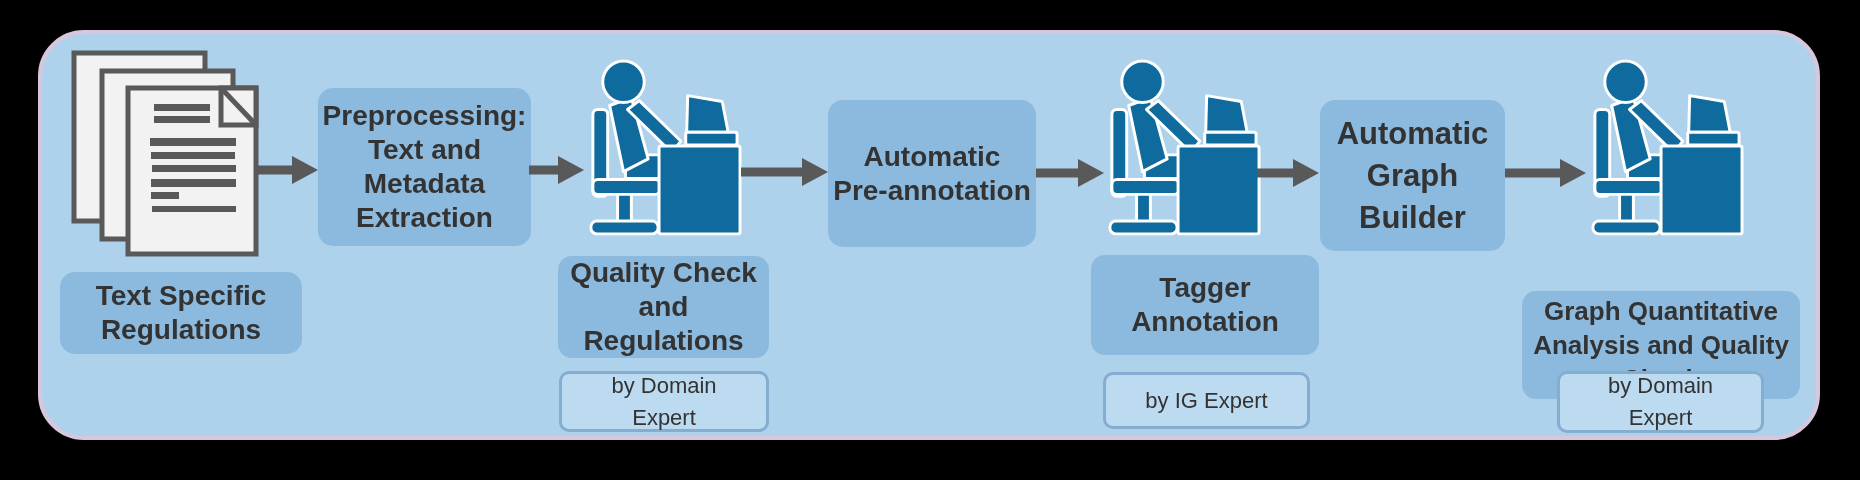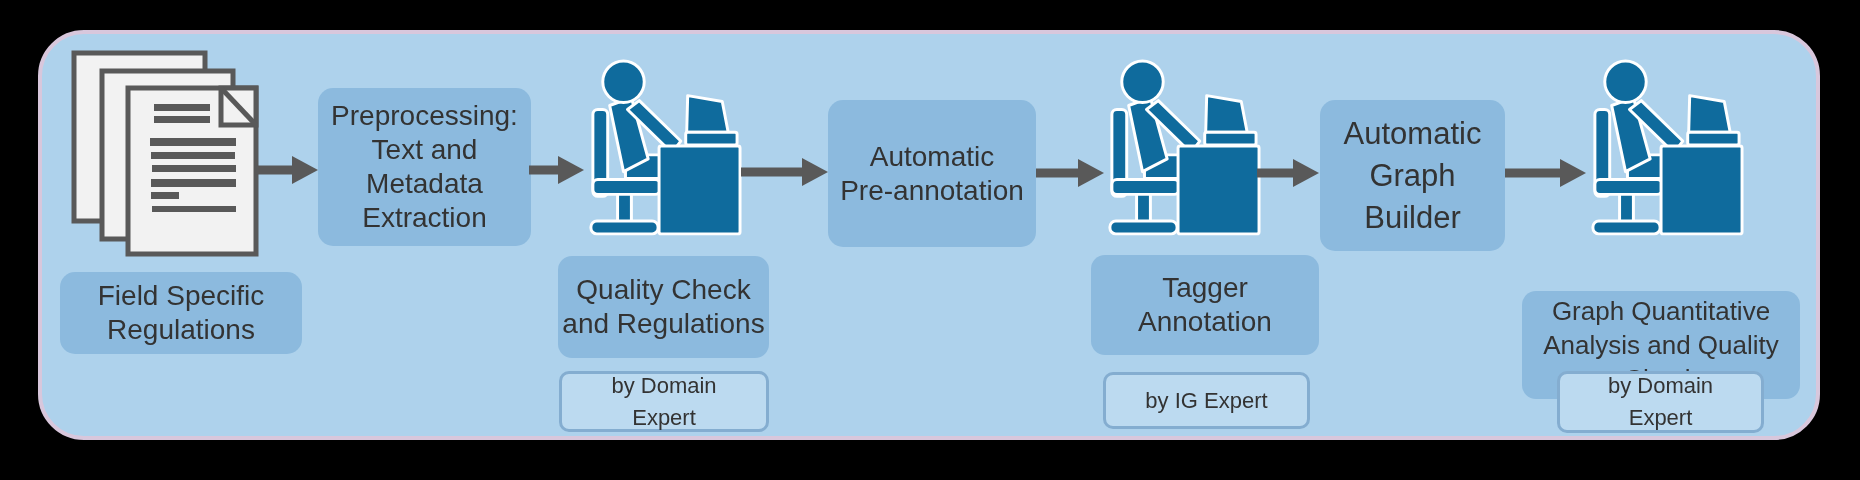--- a/index.html
+++ b/index.html
@@ -22,21 +22,21 @@
     position:absolute;
     display:flex;align-items:center;justify-content:center;
     text-align:center;
     color:#333333;
     white-space:pre-line;
     box-sizing:border-box;
   }
   .med{
     background:#8cbade;
     border-radius:15px;
-    font-size:28px;line-height:34px;
+    font-size:28px;line-height:34px;font-weight:bold;
   }
   .sub{
     background:#8cbade;
     border:3px solid #a5cae7;
     border-radius:12px;
     font-size:22px;line-height:27px;
   }
   .byb{
     background:#bcdaf0;
     border:3px solid #84add0;
@@ -68,21 +68,21 @@
       <rect x="92" y="98" width="86" height="8"></rect>
       <rect x="93" y="112" width="84" height="7"></rect>
       <rect x="94" y="125" width="84" height="7"></rect>
       <rect x="93" y="139" width="85" height="8"></rect>
       <rect x="93" y="152" width="28" height="7"></rect>
       <rect x="94" y="166" width="84" height="6"></rect>
     </g>
   </svg>
 
   <div class="box med" style="left:60px;top:272px;width:242px;height:82px">
-    <span>Field Specific
+    <span>Text Specific
 Regulations</span>
   </div>
 
   <svg class="abs" style="left:256px;top:153px" width="62" height="34">
     <line x1="0" y1="17" x2="38" y2="17" stroke="#595959" stroke-width="9"></line>
     <polygon points="36,3 62,17 36,31" fill="#595959"></polygon>
   </svg>
 
   <div class="box med" style="left:318px;top:88px;width:213px;height:158px">
     <span>Preprocessing:

